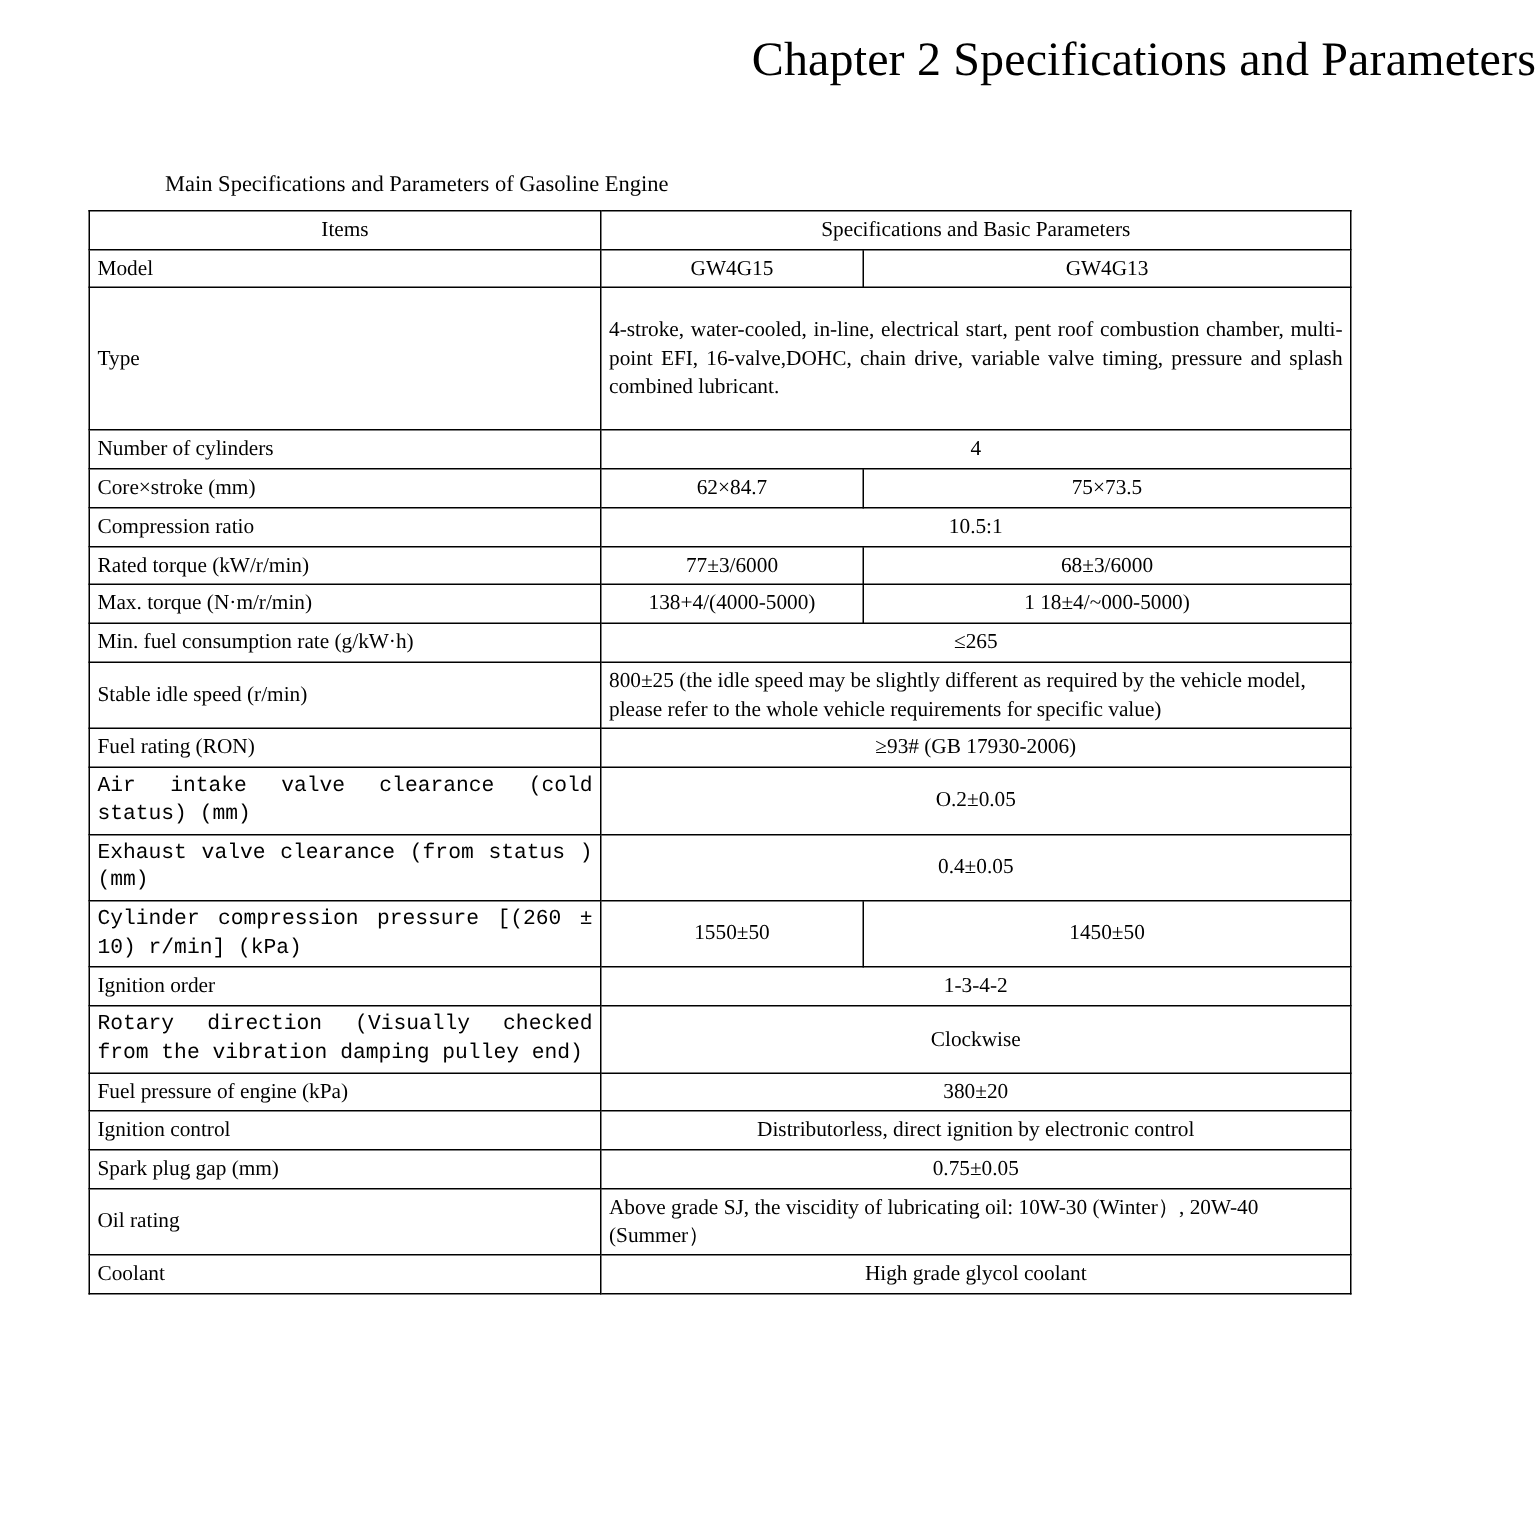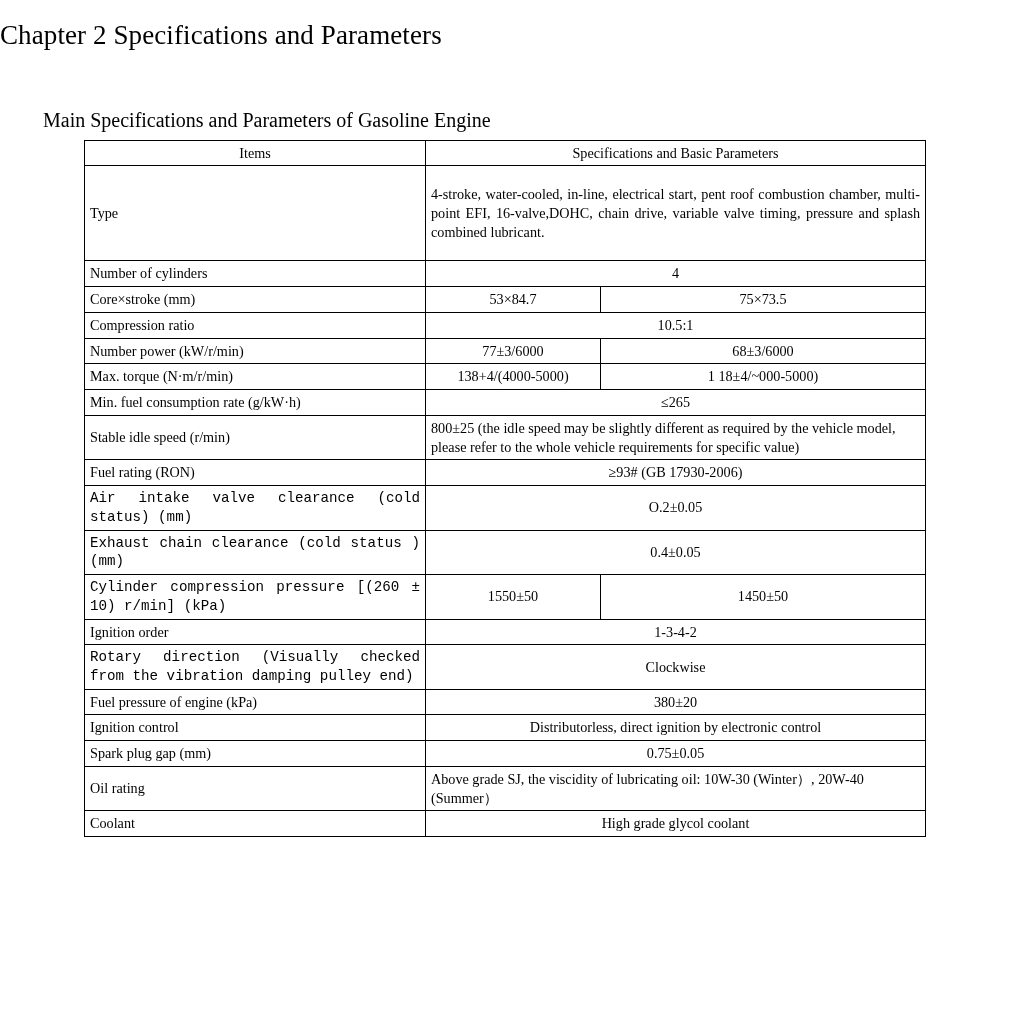--- a/index.html
+++ b/index.html
@@ -14,37 +14,37 @@
     color: #000000;
     overflow: hidden;
   }
   .page {
     position: relative;
     width: 1024px;
     height: 1024px;
     box-sizing: border-box;
   }
   .doc-title {
-    text-align: left;
-    font-size: 27px;
+    text-align: right;
+    font-size: 32px;
     font-weight: normal;
     letter-spacing: 0.1px;
     margin: 0;
     padding-top: 19px;
     line-height: 1.25;
   }
   .table-caption {
     margin: 0;
-    padding-left: 43px;
+    padding-left: 110px;
     padding-top: 55px;
-    font-size: 20px;
+    font-size: 15px;
     line-height: 1.2;
   }
   .table-wrap {
-    padding-left: 84px;
+    padding-left: 59px;
     padding-top: 8px;
   }
   table.spec {
     border-collapse: collapse;
     width: 841px;
     table-layout: fixed;
     font-size: 14.2px;
     line-height: 1.32;
   }
   table.spec td {
@@ -99,39 +99,44 @@
       <colgroup>
         <col class="c-item">
         <col class="c-a">
         <col class="c-b">
       </colgroup>
       <tbody id="table-body">
         <tr>
           <td class="head">Items</td>
           <td class="head" colspan="2">Specifications and Basic Parameters</td>
         </tr>
+      <tr>
+            <td class="item">Model</td>
+            <td class="val">GW4G15</td>
+            <td class="val">GW4G13</td>
+          </tr>
           <tr>
             <td class="item tall-type">Type</td>
             <td colspan="2" class="val-just">4-stroke, water-cooled, in-line, electrical start, pent roof combustion chamber, multi-point EFI, 16-valve,DOHC, chain drive, variable valve timing, pressure and splash combined lubricant.</td>
           </tr>
           <tr>
             <td class="item">Number of cylinders</td>
             <td colspan="2" class="val">4</td>
           </tr>
           <tr>
             <td class="item">Core×stroke (mm)</td>
-            <td class="val">53×84.7</td>
+            <td class="val">62×84.7</td>
             <td class="val">75×73.5</td>
           </tr>
           <tr>
             <td class="item">Compression ratio</td>
             <td colspan="2" class="val">10.5:1</td>
           </tr>
           <tr>
-            <td class="item">Number power (kW/r/min)</td>
+            <td class="item">Rated torque (kW/r/min)</td>
             <td class="val">77±3/6000</td>
             <td class="val">68±3/6000</td>
           </tr>
           <tr>
             <td class="item">Max. torque (N·m/r/min)</td>
             <td class="val">138+4/(4000-5000)</td>
             <td class="val">1 18±4/~000-5000)</td>
           </tr>
           <tr>
             <td class="item">Min. fuel consumption rate (g/kW·h)</td>
@@ -143,21 +148,21 @@
           </tr>
           <tr>
             <td class="item">Fuel rating (RON)</td>
             <td colspan="2" class="val">≥93# (GB 17930-2006)</td>
           </tr>
           <tr>
             <td class="item-just">Air intake valve clearance (cold status) (mm)</td>
             <td colspan="2" class="val">O.2±0.05</td>
           </tr>
           <tr>
-            <td class="item-just">Exhaust chain clearance (cold status ) (mm)</td>
+            <td class="item-just">Exhaust valve clearance (from status ) (mm)</td>
             <td colspan="2" class="val">0.4±0.05</td>
           </tr>
           <tr>
             <td class="item-just">Cylinder compression pressure [(260 ± 10) r/min] (kPa)</td>
             <td class="val">1550±50</td>
             <td class="val">1450±50</td>
           </tr>
           <tr>
             <td class="item">Ignition order</td>
             <td colspan="2" class="val">1-3-4-2</td>

